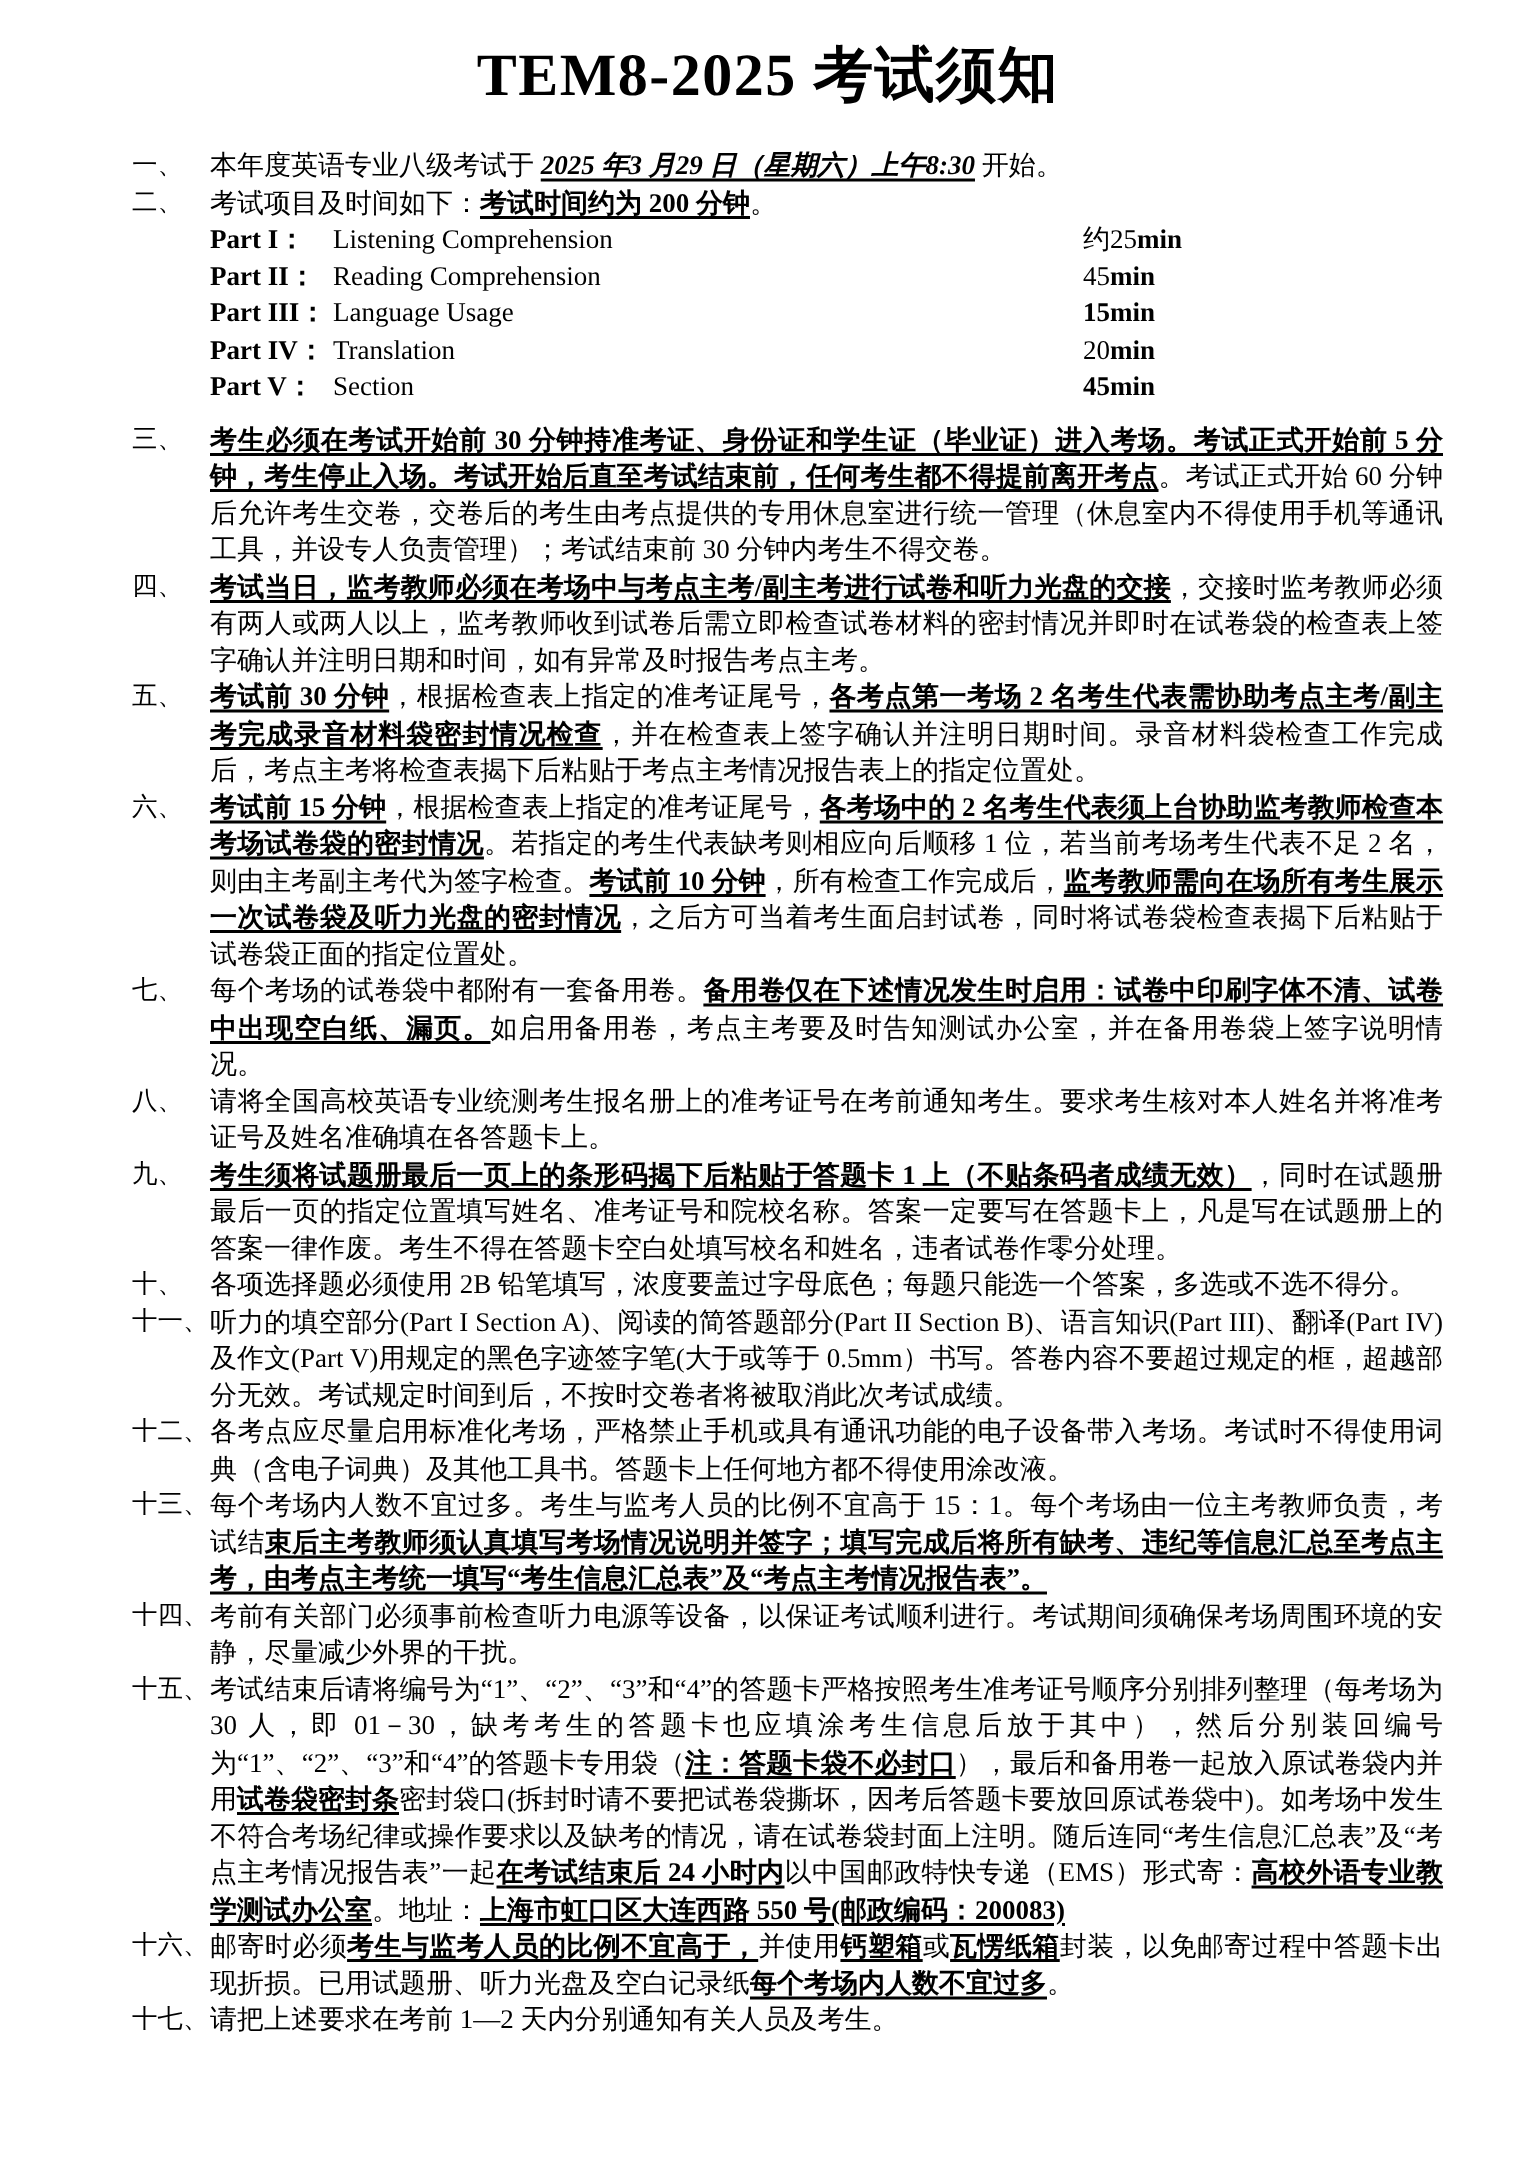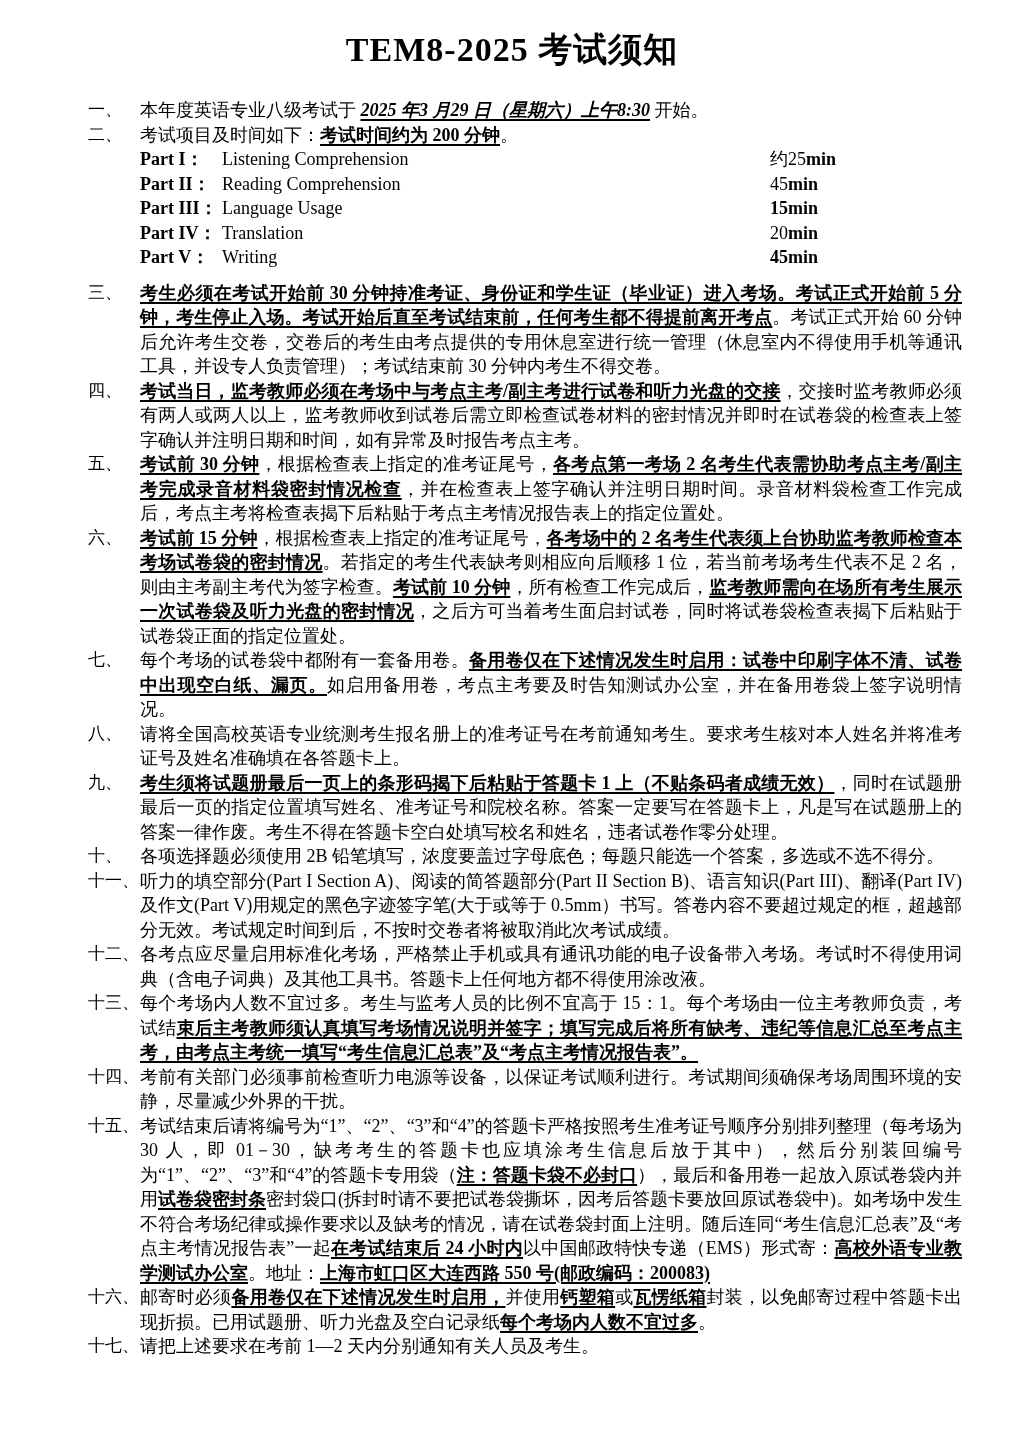--- a/index.html
+++ b/index.html
@@ -4,36 +4,36 @@
 <style>
   html,body{margin:0;padding:0;background:#ffffff;}
   body{
     width:1024px;height:1448px;
     font-family:"Liberation Serif","DejaVu Serif",serif;
     color:#000;overflow:hidden;
     -webkit-font-smoothing:antialiased;
   }
   .page{padding:30px 62px 0 88px;}
   .title{
-    font-size:34px;font-weight:bold;line-height:40px;
+    font-size:40px;font-weight:bold;line-height:40px;
     text-align:center;margin:0 0 28px 0;
     position:relative;left:-13px;letter-spacing:1px;
   }
   .item{display:flex;font-size:18px;line-height:24.5px;}
   .item-label{flex:0 0 52px;font-size:17px;white-space:nowrap;}
   .item-text{flex:1;text-align:justify;}
   .gap-before{margin-top:11px;}
   .seg-b{font-weight:bold;}
   .seg-u{text-decoration:underline;text-underline-offset:3px;text-decoration-thickness:1.8px;}
   .seg-i{font-style:italic;}
   .parts-table{margin:0;}
   .part-row{display:flex;line-height:24.5px;}
   .part-label{flex:0 0 82px;font-weight:bold;}
   .part-name{flex:0 0 500px;}
-  .part-duration{flex:1;margin-left:48px;}
+  .part-duration{flex:1;}
   .item-tail{text-align:justify;}
 </style>
 </head>
 <body>
 
 <div class="page">
   <h1 class="title">TEM8-2025 考试须知</h1>
   <div>
       <div class="item">
         <div class="item-label">一、</div>
@@ -57,21 +57,21 @@
               <span class="part-name">Language Usage</span>
               <span class="part-duration"><span class=" seg-b">15min</span></span>
             </div>
             <div class="part-row">
               <span class="part-label">Part IV：</span>
               <span class="part-name">Translation</span>
               <span class="part-duration"><span>20</span><span class=" seg-b">min</span></span>
             </div>
             <div class="part-row">
               <span class="part-label">Part V：</span>
-              <span class="part-name">Writing</span>
+              <span class="part-name">Section</span>
               <span class="part-duration"><span class=" seg-b">45min</span></span>
             </div>
           </div></div>
       </div>
       <div class="item gap-before">
         <div class="item-label">三、</div>
         <div class="item-text"><span class=" seg-b seg-u">考生必须在考试开始前 30 分钟持准考证、身份证和学生证（毕业证）进入考场。考试正式开始前 5 分钟，考生停止入场。考试开始后直至考试结束前，任何考生都不得提前离开考点</span><span>。考试正式开始 60 分钟后允许考生交卷，交卷后的考生由考点提供的专用休息室进行统一管理（休息室内不得使用手机等通讯工具，并设专人负责管理）；考试结束前 30 分钟内考生不得交卷。</span></div>
       </div>
       <div class="item">
         <div class="item-label">四、</div>
@@ -116,20 +116,20 @@
       <div class="item">
         <div class="item-label">十四、</div>
         <div class="item-text"><span>考前有关部门必须事前检查听力电源等设备，以保证考试顺利进行。考试期间须确保考场周围环境的安静，尽量减少外界的干扰。</span></div>
       </div>
       <div class="item">
         <div class="item-label">十五、</div>
         <div class="item-text"><span>考试结束后请将编号为“1”、“2”、“3”和“4”的答题卡严格按照考生准考证号顺序分别排列整理（每考场为 30 人，即 01－30，缺考考生的答题卡也应填涂考生信息后放于其中），然后分别装回编号为“1”、“2”、“3”和“4”的答题卡专用袋（</span><span class=" seg-b seg-u">注：答题卡袋不必封口</span><span>），最后和备用卷一起放入原试卷袋内并用</span><span class=" seg-b seg-u">试卷袋密封条</span><span>密封袋口(拆封时请不要把试卷袋撕坏，因考后答题卡要放回原试卷袋中)。如考场中发生不符合考场纪律或操作要求以及缺考的情况，请在试卷袋封面上注明。随后连同“考生信息汇总表”及“考点主考情况报告表”一起</span><span class=" seg-b seg-u">在考试结束后 24 小时内</span><span>以中国邮政特快专递（EMS）形式寄：</span><span class=" seg-b seg-u">高校外语专业教学测试办公室</span><span>。地址：</span><span class=" seg-b seg-u">上海市虹口区大连西路 550 号(邮政编码：200083)</span></div>
       </div>
       <div class="item">
         <div class="item-label">十六、</div>
-        <div class="item-text"><span>邮寄时必须</span><span class=" seg-b seg-u">备用卷仅在下述情况发生时启用，</span><span>并使用</span><span class=" seg-b seg-u">钙塑箱</span><span>或</span><span class=" seg-b seg-u">瓦愣纸箱</span><span>封装，以免邮寄过程中答题卡出现折损。已用试题册、听力光盘及空白记录纸</span><span class=" seg-b seg-u">每个考场内人数不宜过多</span><span>。</span></div>
+        <div class="item-text"><span>邮寄时必须</span><span class=" seg-b seg-u">考生与监考人员的比例不宜高于，</span><span>并使用</span><span class=" seg-b seg-u">钙塑箱</span><span>或</span><span class=" seg-b seg-u">瓦愣纸箱</span><span>封装，以免邮寄过程中答题卡出现折损。已用试题册、听力光盘及空白记录纸</span><span class=" seg-b seg-u">每个考场内人数不宜过多</span><span>。</span></div>
       </div>
       <div class="item">
         <div class="item-label">十七、</div>
         <div class="item-text"><span>请把上述要求在考前 1—2 天内分别通知有关人员及考生。</span></div>
       </div>
     </div>
 </div>
 
 </body></html>

